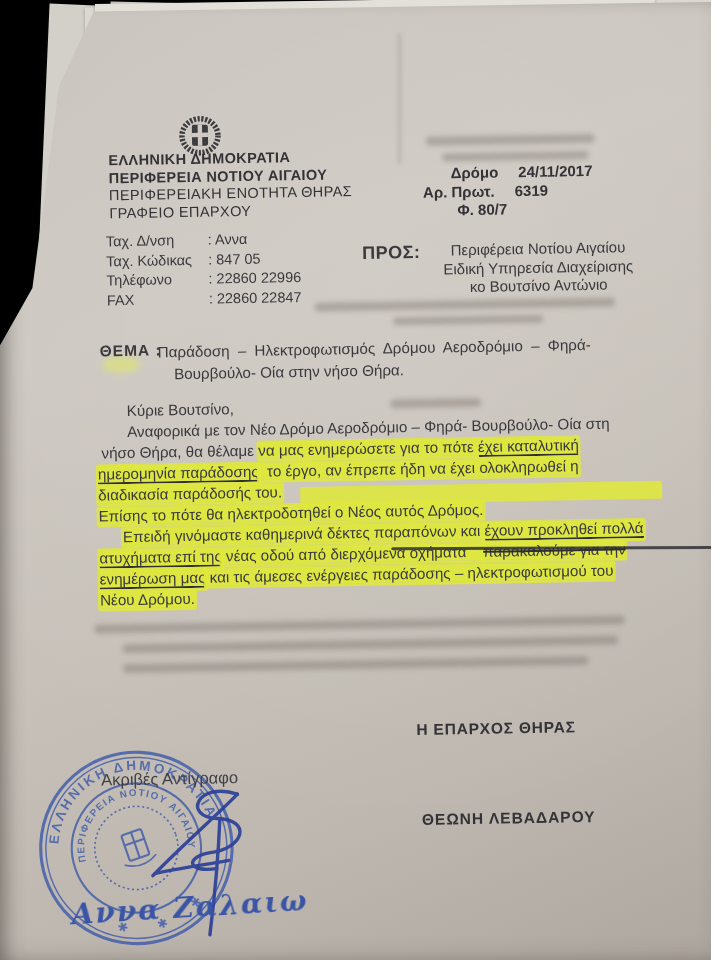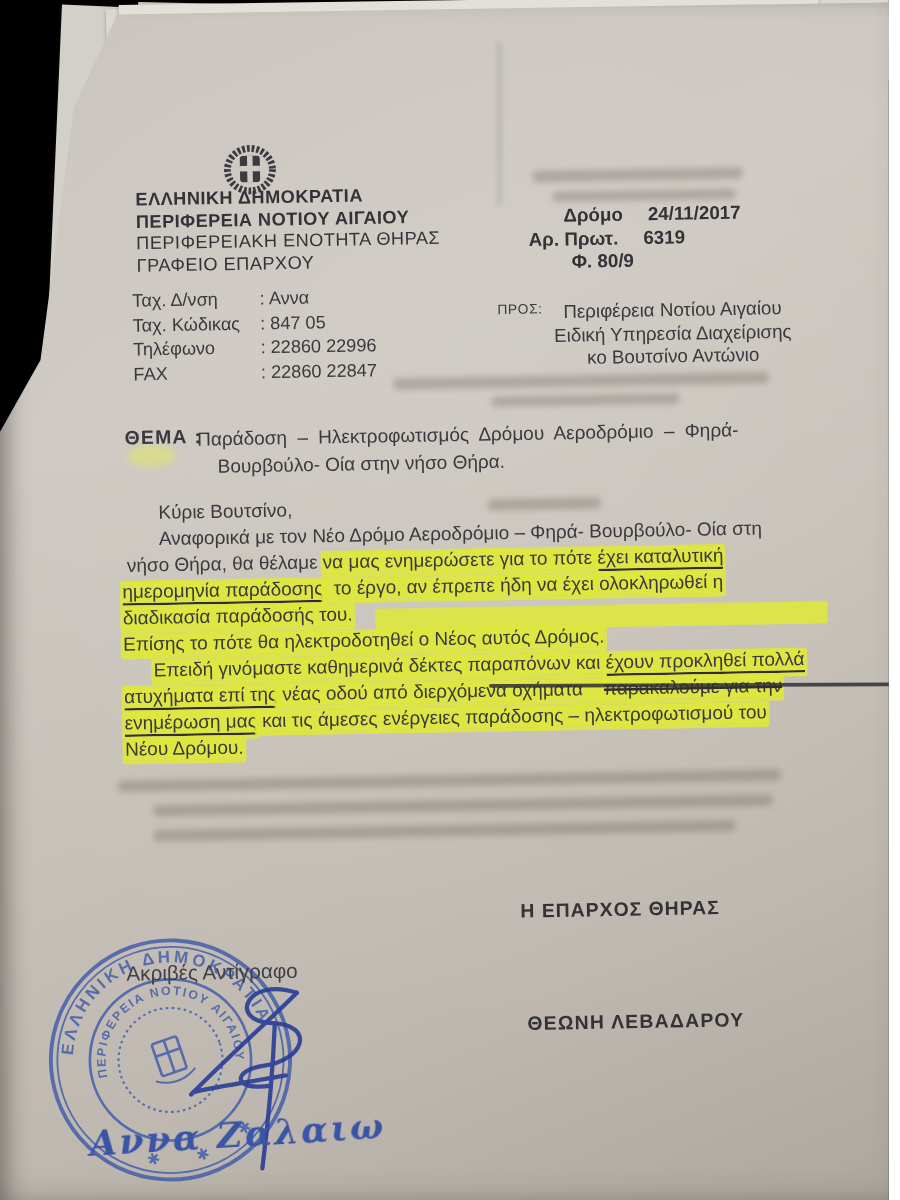--- a/index.html
+++ b/index.html
@@ -22,21 +22,21 @@
 
   
   .emblem{position:absolute;left:182px;top:111px;}
   .lh{position:absolute;left:114px;top:148px;line-height:17.5px;font-size:14.5px;letter-spacing:.4px;color:#333236;}
   .lh-line.b{font-weight:bold;}
   .meta{position:absolute;left:428px;top:166px;font-weight:bold;font-size:15px;line-height:18.5px;color:#333236;}
   .meta .r1{padding-left:28px;} .meta .r3{padding-left:34px;}
   .meta .gap{display:inline-block;width:20px;}
   .contact{position:absolute;left:110px;top:228px;font-size:14.5px;line-height:19.5px;}
   .contact .lbl{display:inline-block;width:102px;}
-  .pros{position:absolute;left:366px;top:243px;font-weight:normal;font-size:11px;letter-spacing:.5px;margin-left:36px;}
+  .pros{position:absolute;left:366px;top:243px;font-weight:bold;font-size:18px;letter-spacing:.5px;}
   .recip{position:absolute;left:420px;top:243px;width:244px;text-align:center;font-size:15px;line-height:18.5px;}
 
   
   .subj-lbl{position:absolute;left:102px;top:338px;font-weight:bold;font-size:15.5px;letter-spacing:1px;}
   .subj{position:absolute;left:160px;top:338px;width:505px;font-size:15.2px;line-height:22px;}
   .subj .l0{word-spacing:4px;} .subj .l1{padding-left:16px;}
 
   
   .body-block{position:absolute;left:98px;top:398px;width:578px;font-size:15.2px;}
   .body-line{height:21px;white-space:pre;}
@@ -85,21 +85,21 @@
       <div class="lh" id="letterhead-lines">
           <div class="lh-line b">ΕΛΛΗΝΙΚΗ ΔΗΜΟΚΡΑΤΙΑ</div>
           <div class="lh-line b">ΠΕΡΙΦΕΡΕΙΑ ΝΟΤΙΟΥ ΑΙΓΑΙΟΥ</div>
           <div class="lh-line">ΠΕΡΙΦΕΡΕΙΑΚΗ ΕΝΟΤΗΤΑ ΘΗΡΑΣ</div>
           <div class="lh-line">ΓΡΑΦΕΙΟ ΕΠΑΡΧΟΥ</div>
         </div>
 
       <div class="meta">
         <div class="r1"><span>Δρόμο</span><span class="gap"></span><span>24/11/2017</span></div>
         <div class="r2"><span>Αρ. Πρωτ.</span><span class="gap"></span><span>6319</span></div>
-        <div class="r3"><span>Φ.</span>&nbsp;<span>80/9</span></div>
+        <div class="r3"><span>Φ.</span>&nbsp;<span>80/7</span></div>
       </div>
 
       <div class="contact" id="contact-rows">
           <div class="row"><span class="lbl">Ταχ. Δ/νση</span><span class="val">: Αννα</span></div>
           <div class="row"><span class="lbl">Ταχ. Κώδικας</span><span class="val">: 847 05</span></div>
           <div class="row"><span class="lbl">Τηλέφωνο</span><span class="val">: 22860 22996</span></div>
           <div class="row"><span class="lbl">FAX</span><span class="val">: 22860 22847</span></div>
         </div>
 
       <div class="pros">ΠΡΟΣ:</div>

